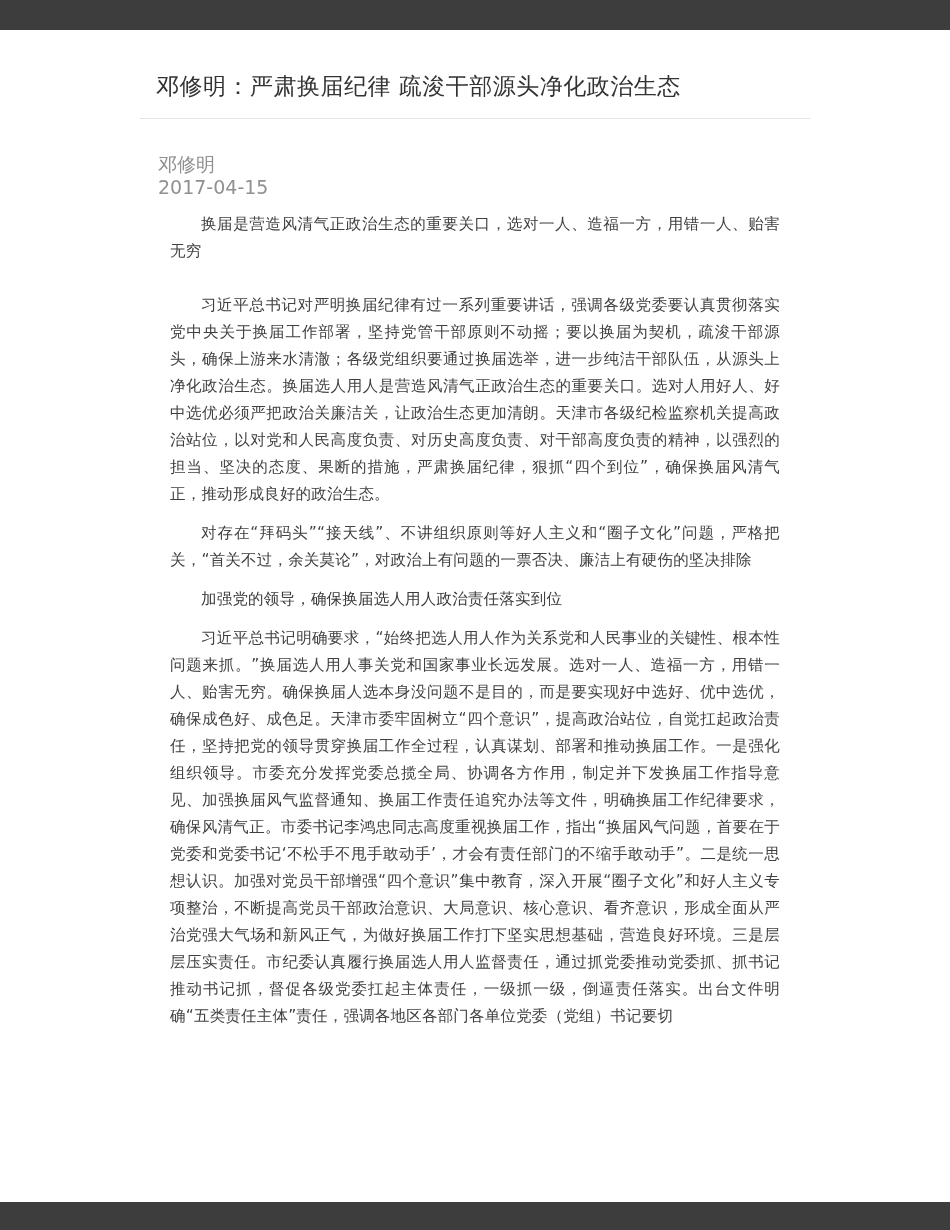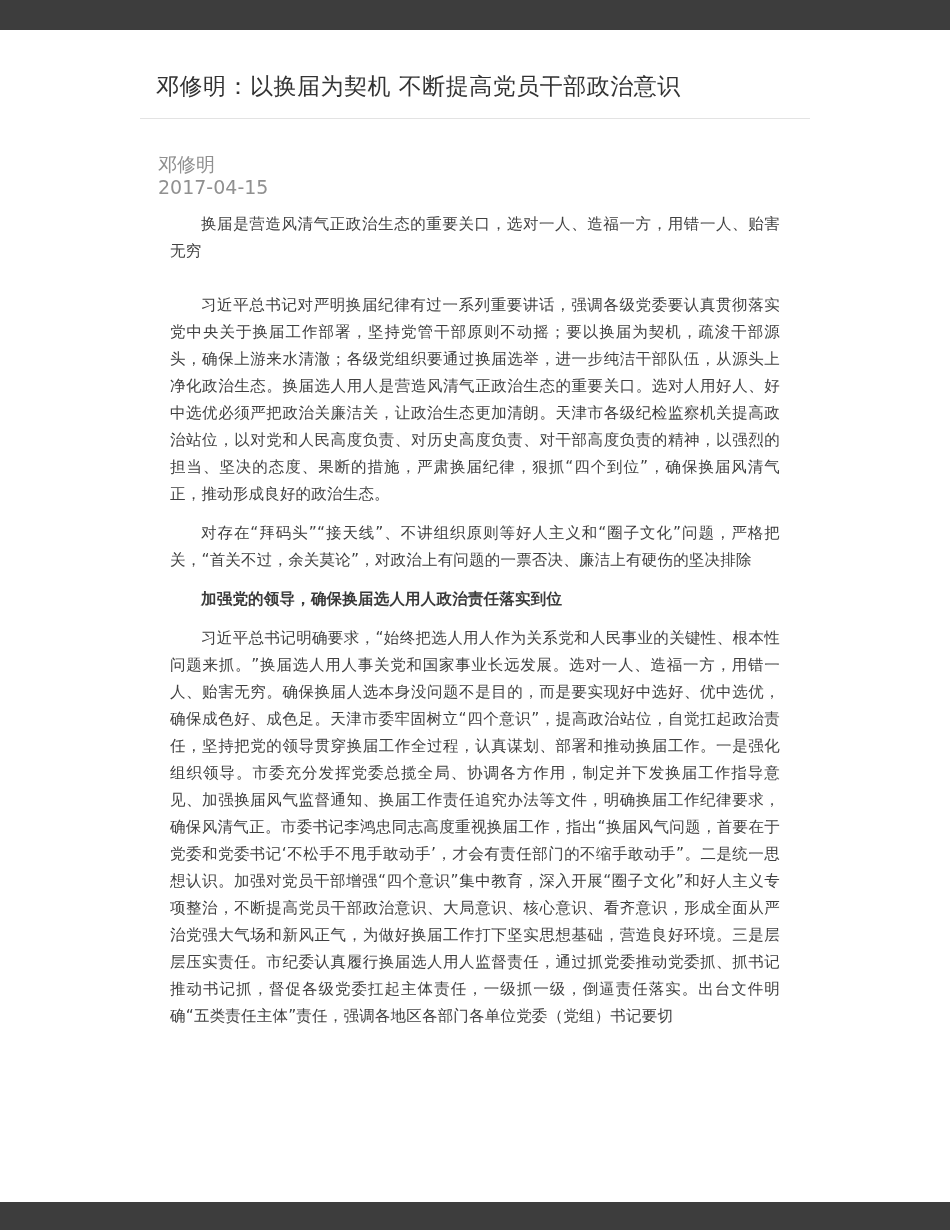--- a/index.html
+++ b/index.html
@@ -63,32 +63,32 @@
     margin: 12px;
     padding: 0 18px;
     font-size: 15.5px;
     line-height: 27px;
     color: #404040;
     text-indent: 2em;
     text-align: justify;
     letter-spacing: 0.2px;
   }
   .para-gap { margin-top: 27px; }
-  .para-bold { font-weight: bold; color: #3a3a3a; }
+  .para-bold { font-weight: normal; color: #3a3a3a; }
 </style>
 </head>
 <body>
 
 <div class="bar bar-top"></div>
 
 <div class="banner">百万公文汇编、范文学习下载，添加VX：76807688</div>
 
 <div class="content">
 
-  <h1 class="title">邓修明：以换届为契机 不断提高党员干部政治意识</h1>
+  <h1 class="title">邓修明：严肃换届纪律 疏浚干部源头净化政治生态</h1>
 
   <div class="divider"></div>
 
   <div class="meta">
     <div>邓修明</div>
     <div>2017-04-15</div>
   </div>
 
   <div class="article-body">
     <p class="para">换届是营造风清气正政治生态的重要关口，选对一人、造福一方，用错一人、贻害无穷</p>

